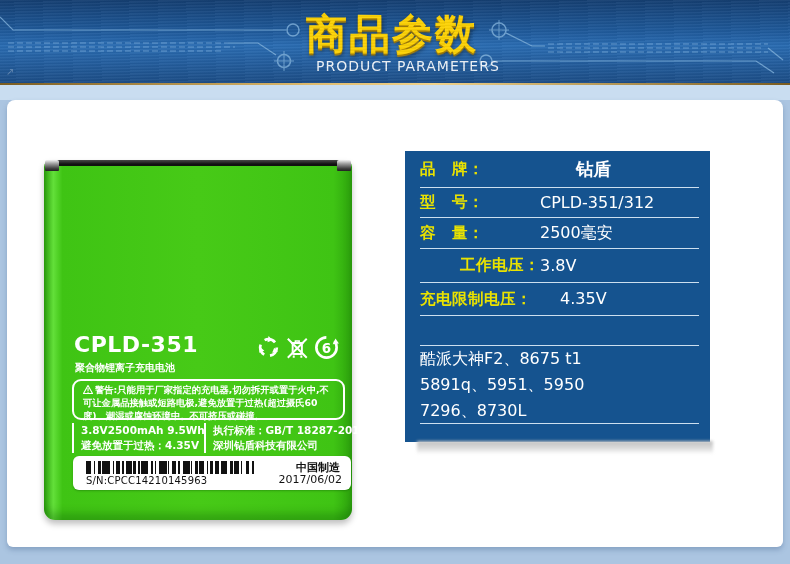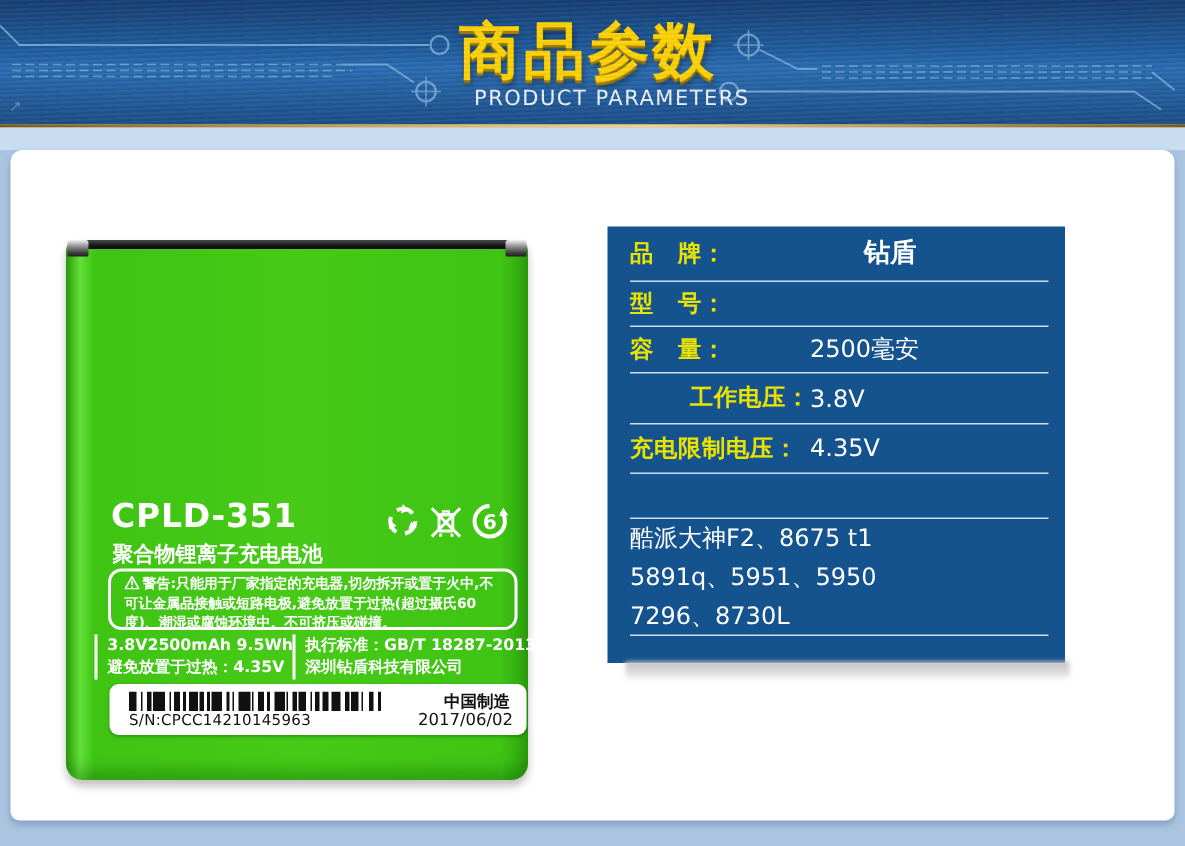--- a/index.html
+++ b/index.html
@@ -72,40 +72,39 @@
   }
   .battery-contact.left{ left:1px; }
   .battery-contact.right{ right:1px; }
 
   .bat-model{
     position:absolute; left:30px; top:172px;
     color:#fff; font-size:22px; font-weight:800; letter-spacing:.5px;
   }
   .bat-type{
     position:absolute; left:31px; top:201px;
-    color:#fff; font-size:14px; font-weight:700;
+    color:#fff; font-size:10px; font-weight:700;
   }
   .bat-icons{
     position:absolute; right:12px; top:174px;
     display:flex; align-items:center; gap:3px;
   }
   .bat-icons svg{ display:block; }
 
   .bat-warning{
     position:absolute; left:28px; top:219px; width:273px; height:41px;
     border:2px solid #fff; border-radius:9px;
     padding:3px 7px 3px 9px;
     color:#fff; font-size:9.3px; font-weight:700; line-height:1.33;
   }
   .warn-tri{ display:inline-block; vertical-align:-1px; margin-right:2px; }
 
   .bat-specs{
     position:absolute; left:28px; top:263px; width:276px;
     display:flex;
-    justify-content:center;
   }
   .bat-specs .col{
     border-left:2px solid #fff; padding-left:7px;
     color:#fff; font-size:10.5px; font-weight:700; line-height:1.45;
     white-space:nowrap;
   }
   .bat-specs .col.c1{ width:118px; }
   .bat-specs .col.c2{ margin-left:14px; }
 
   .bat-barlabel{
@@ -320,30 +319,31 @@
   </div>
 
   <div class="ptable" style="left:398px; top:51px;">
     <div>
         <div class="prow" style="height: 37px;">
           <span class="plabel">品　牌：</span>
           <span class="pvalue strong">钻盾</span>
         </div>
         <div class="prow" style="height: 30px;">
           <span class="plabel">型　号：</span>
+          <span class="pvalue">CPLD-351/312</span>
         </div>
         <div class="prow" style="height: 31px;">
           <span class="plabel">容　量：</span>
           <span class="pvalue">2500毫安</span>
         </div>
         <div class="prow" style="height: 34px; text-align: right;">
           <span class="plabel">工作电压：</span>
           <span class="pvalue">3.8V</span>
         </div>
-        <div class="prow" style="height: 33px;">
+        <div class="prow" style="height: 33px; gap: 20px;">
           <span class="plabel">充电限制电压：</span>
           <span class="pvalue">4.35V</span>
         </div>
         <div class="prow empty" style="height: 30px;"></div>
         <div class="prow" style="height: 78px;">
           <span class="pvalue">酷派大神F2、8675 t1
 5891q、5951、5950
 7296、8730L</span>
         </div>
       </div>

